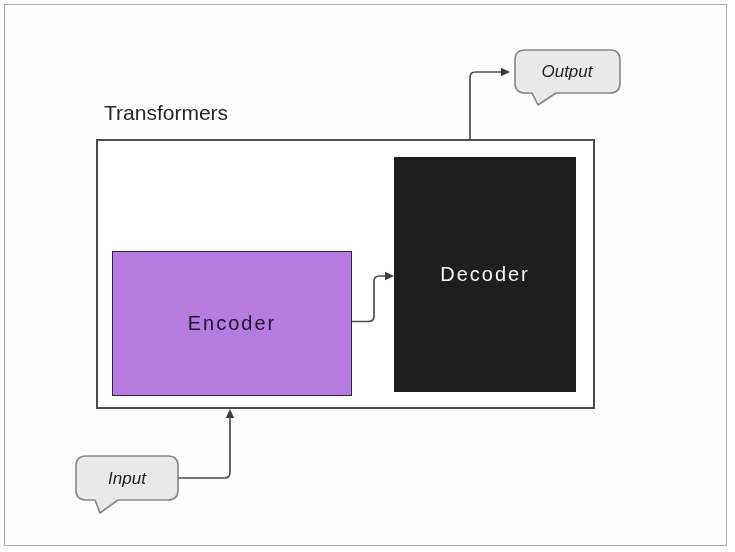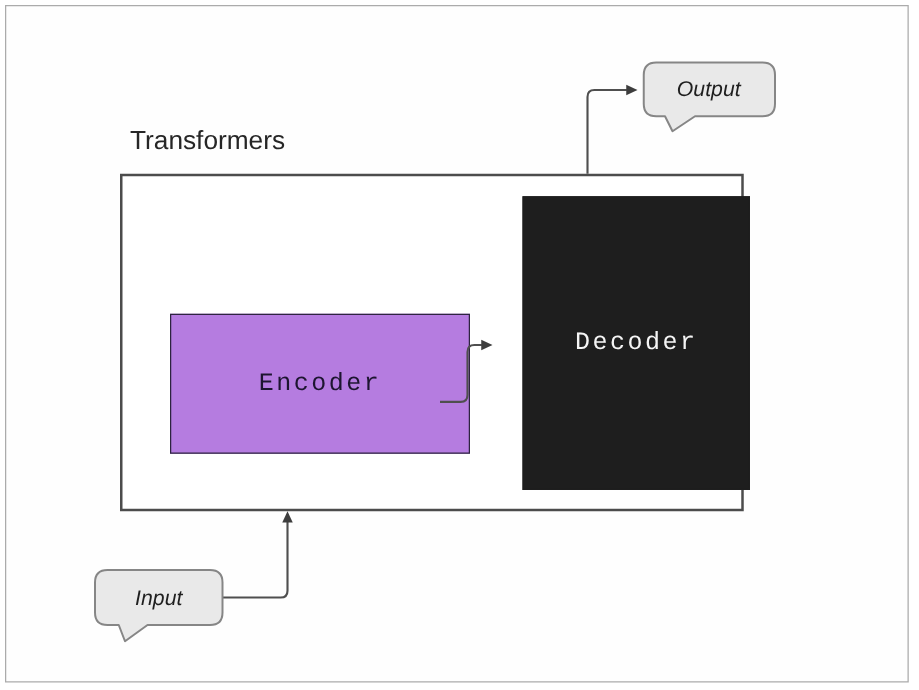--- a/index.html
+++ b/index.html
@@ -37,28 +37,27 @@
     border: 2px solid #4c4c4c;
     background: #ffffff;
     box-sizing: border-box;
   }
   .node {
     position: absolute;
     display: flex;
     align-items: center;
     justify-content: center;
     box-sizing: border-box;
-    font-family: Liberation Mono, monospace;
+    font-family: Liberation Sans, sans-serif;
     font-size: 20px;
     letter-spacing: 2px;
-    margin-left: 24px;
   }
   .encoder-box {
     left: 112px; top: 251px;
-    width: 240px; height: 112px;
+    width: 240px; height: 145px;
     background: #b57ce0;
     border: 1px solid #2e2440;
     color: #1d1530;
     text-align: right;
   }
   .decoder-box {
     left: 394px; top: 157px;
     width: 182px; height: 235px;
     background: #1e1e1e;
     border: 1px solid #1e1e1e;

